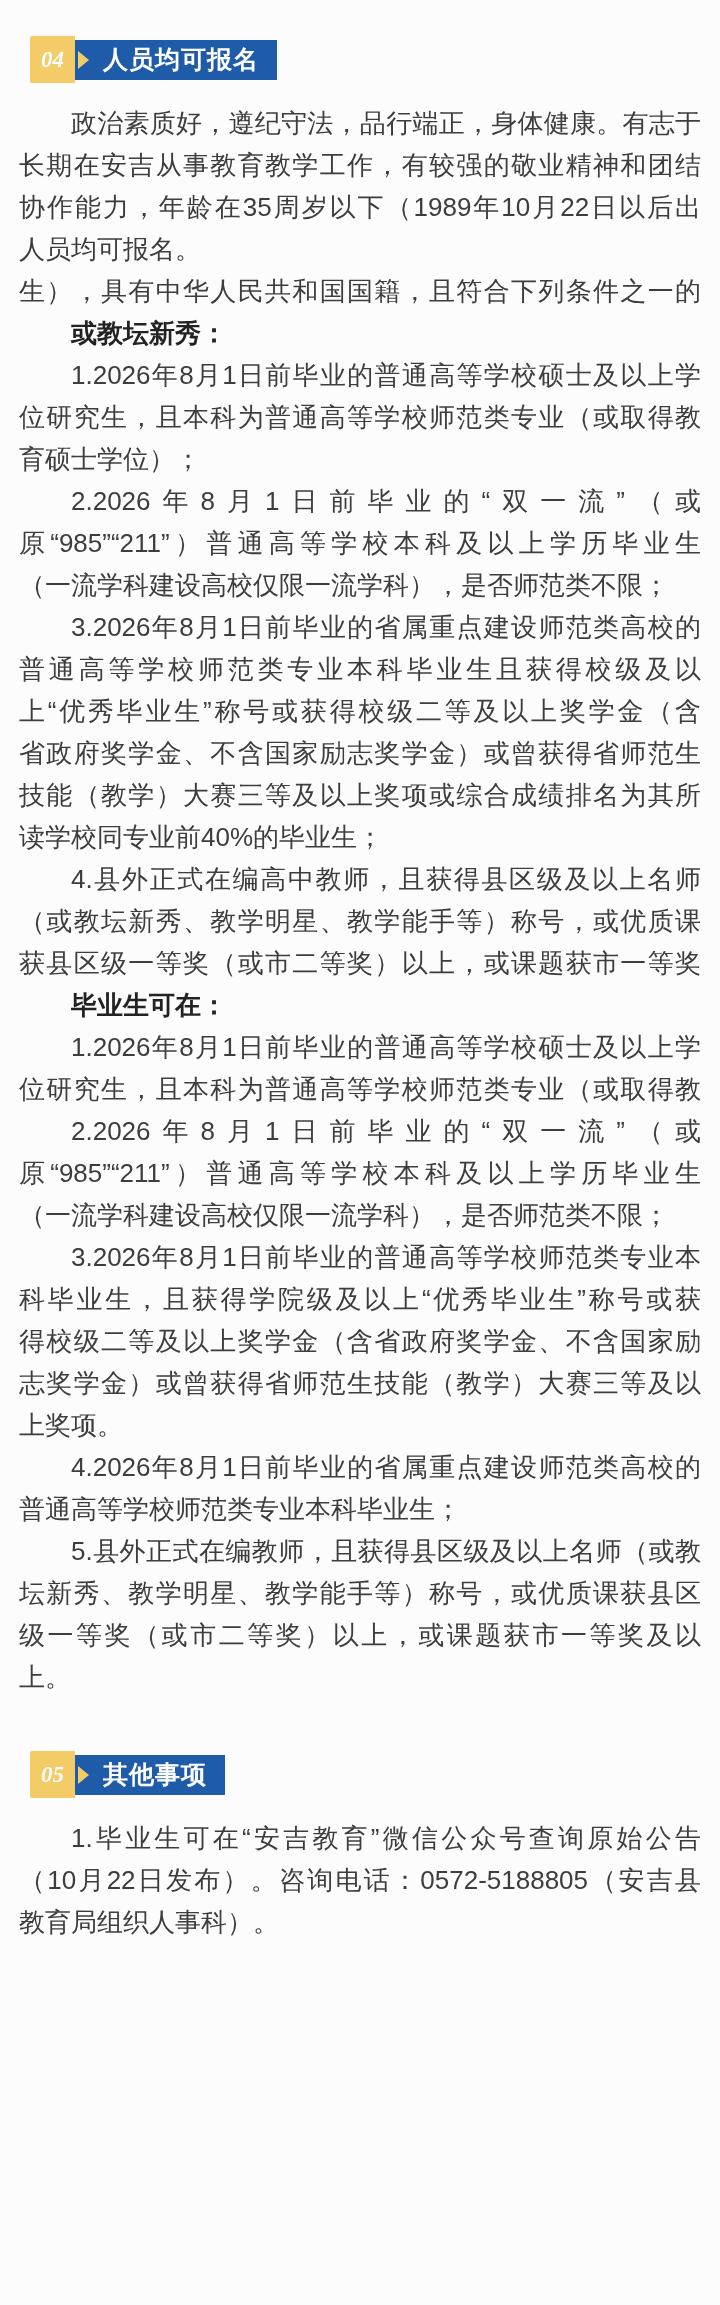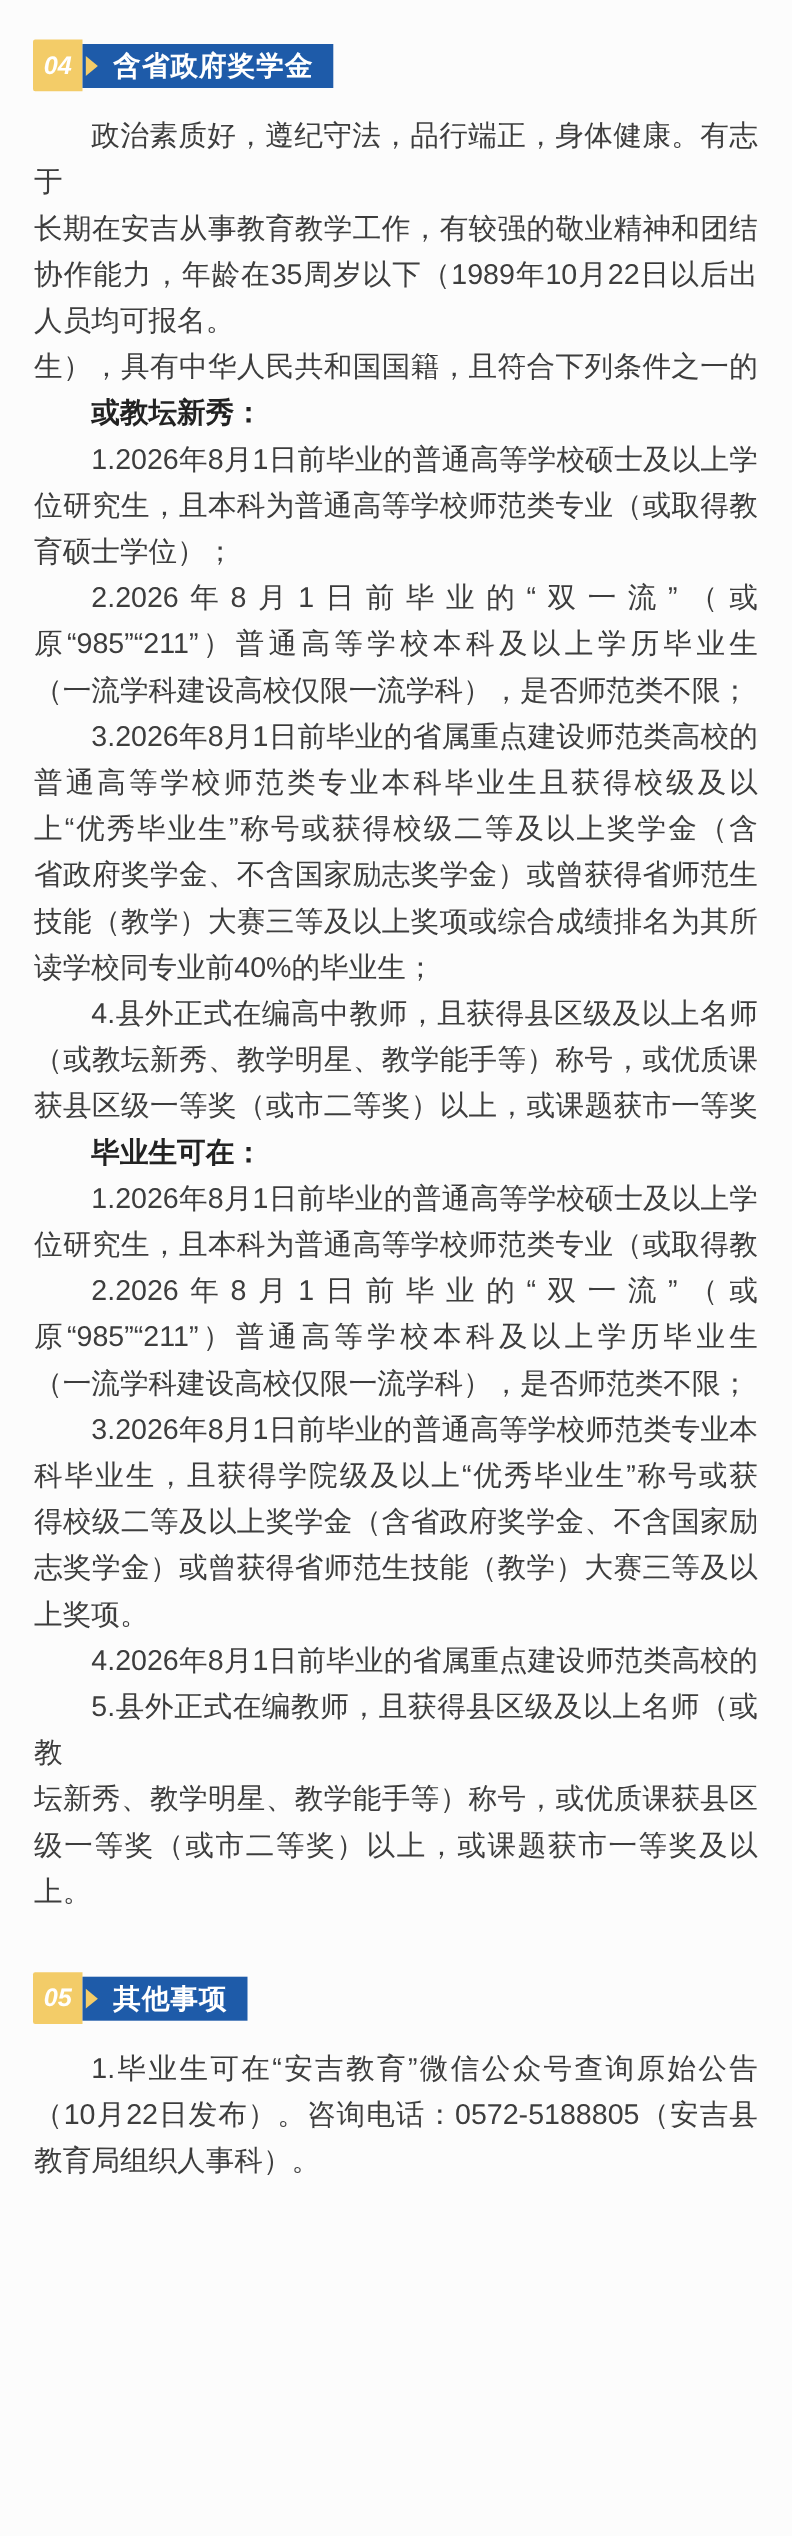--- a/index.html
+++ b/index.html
@@ -19,20 +19,21 @@
     font-family:"Liberation Sans","DejaVu Sans",sans-serif;
     padding:36px 0 26px 0;
   }
   .doc-section + .doc-section{margin-top:53px;}
   .section-badge{
     margin-left:30px;
     margin-bottom:19px;
     display:flex;
     align-items:center;
     height:47px;
+    font-family:Liberation Serif, serif;
   }
   .badge-number{
     background:var(--gold);
     width:45px;
     height:47px;
     color:var(--badge-text);
     font-style:italic;
     font-weight:700;
     font-size:23px;
     display:flex;
@@ -56,21 +57,21 @@
   .badge-arrow{
     position:absolute;
     left:3px;
     top:50%;
     transform:translateY(-50%);
     width:0;height:0;
     border-left:11px solid var(--gold);
     border-top:9px solid transparent;
     border-bottom:9px solid transparent;
   }
-  .section-body{padding:0 31px;}
+  .section-body{padding:0 19px;}
   .line{
     font-size:26px;
     line-height:42px;
     color:var(--text);
     text-align:justify;
     text-align-last:justify;
     white-space:normal;
   }
   .line.first{text-indent:52px;}
   .line.last{text-align-last:left;}
@@ -84,21 +85,21 @@
 </style>
 </head>
 <body>
 
 <main>
     <section class="doc-section">
       <div class="section-badge">
         <div class="badge-number">04</div>
         <div class="badge-title">
           <span class="badge-arrow"></span>
-          <span class="badge-title-text">含省政府奖学金</span>
+          <span class="badge-title-text">人员均可报名</span>
         </div>
       </div>
       <div class="section-body">
         <div class="paragraph">
           <div class="line first">政治素质好，遵纪守法，品行端正，身体健康。有志于</div>
           <div class="line">长期在安吉从事教育教学工作，有较强的敬业精神和团结</div>
           <div class="line">协作能力，年龄在35周岁以下（1989年10月22日以后出</div>
           <div class="line last">人员均可报名。</div>
           <div class="line">生），具有中华人民共和国国籍，且符合下列条件之一的</div>
         </div>
@@ -138,20 +139,21 @@
         </div>
         <div class="paragraph">
           <div class="line first">3.2026年8月1日前毕业的普通高等学校师范类专业本</div>
           <div class="line">科毕业生，且获得学院级及以上“优秀毕业生”称号或获</div>
           <div class="line">得校级二等及以上奖学金（含省政府奖学金、不含国家励</div>
           <div class="line">志奖学金）或曾获得省师范生技能（教学）大赛三等及以</div>
           <div class="line last">上奖项。</div>
         </div>
         <div class="paragraph">
           <div class="line first">4.2026年8月1日前毕业的省属重点建设师范类高校的</div>
+          <div class="line last">普通高等学校师范类专业本科毕业生；</div>
         </div>
         <div class="paragraph">
           <div class="line first">5.县外正式在编教师，且获得县区级及以上名师（或教</div>
           <div class="line">坛新秀、教学明星、教学能手等）称号，或优质课获县区</div>
           <div class="line">级一等奖（或市二等奖）以上，或课题获市一等奖及以</div>
           <div class="line last">上。</div>
         </div>
       </div>
     </section>
     <section class="doc-section">

